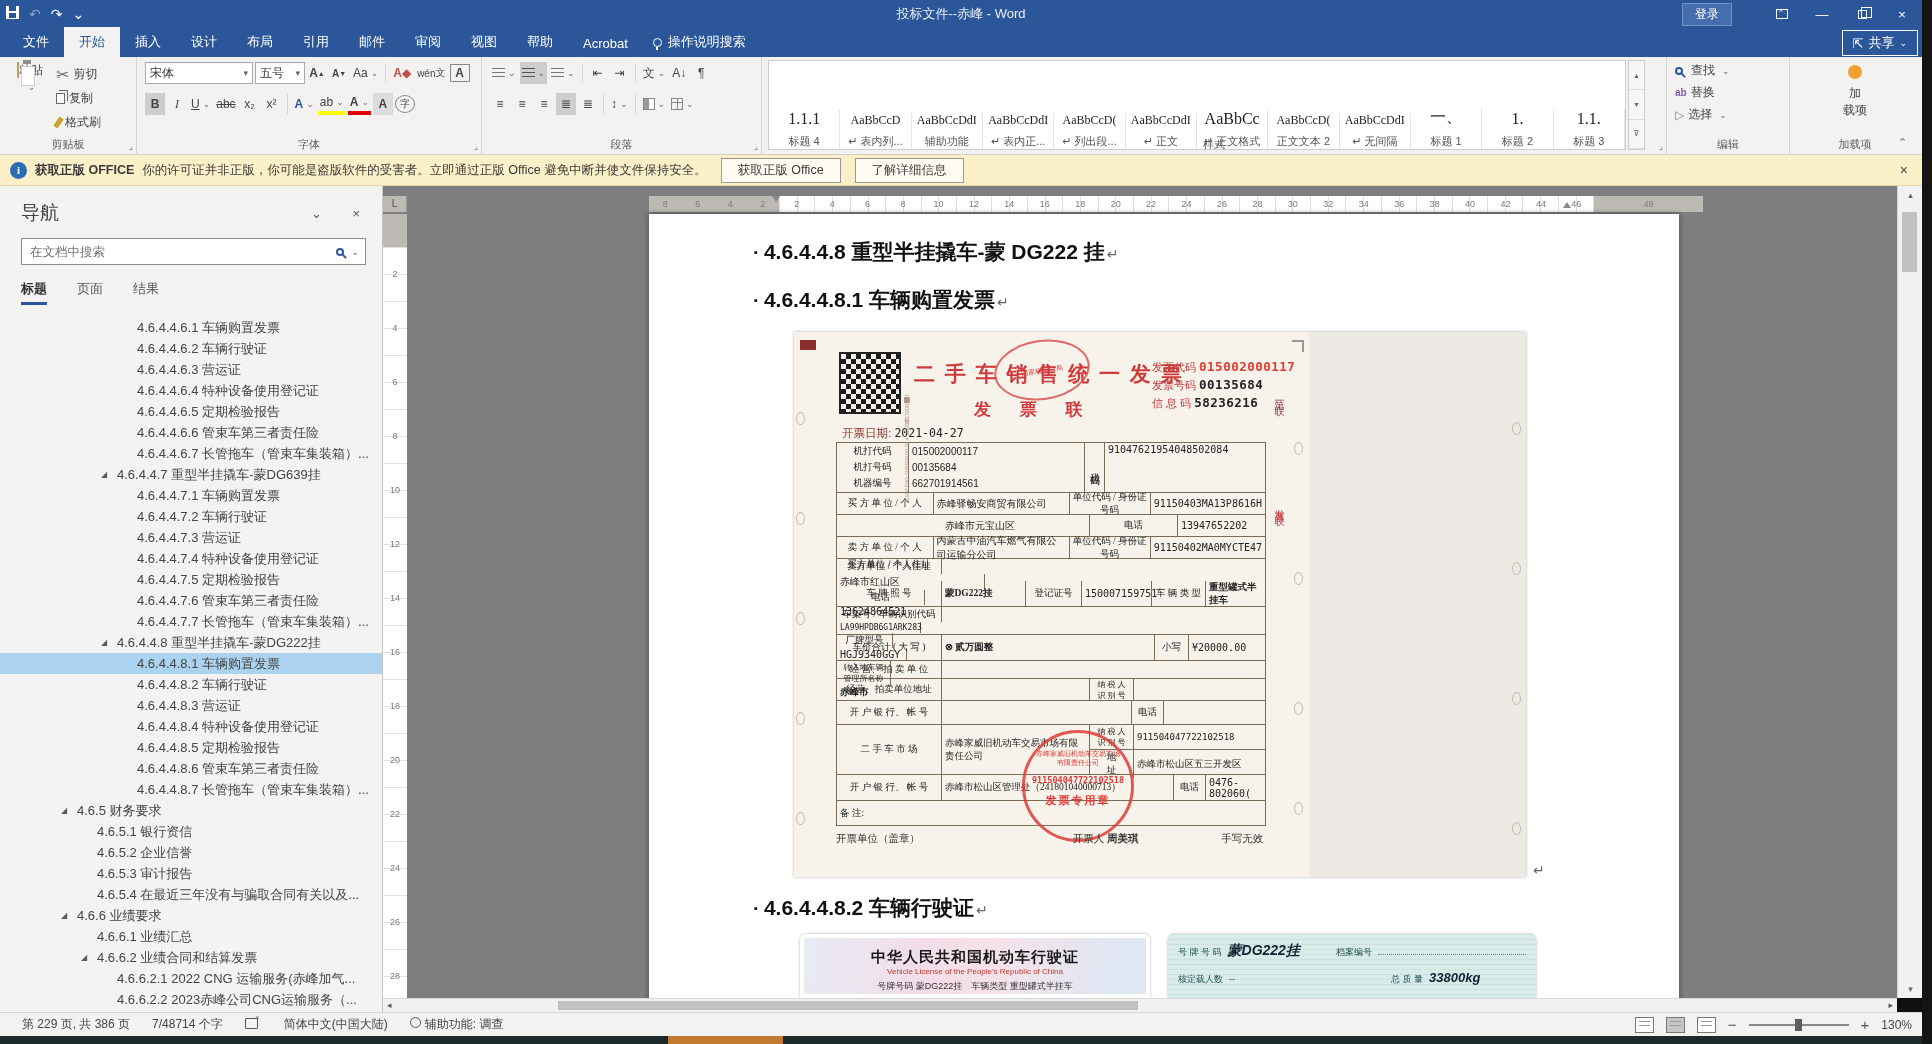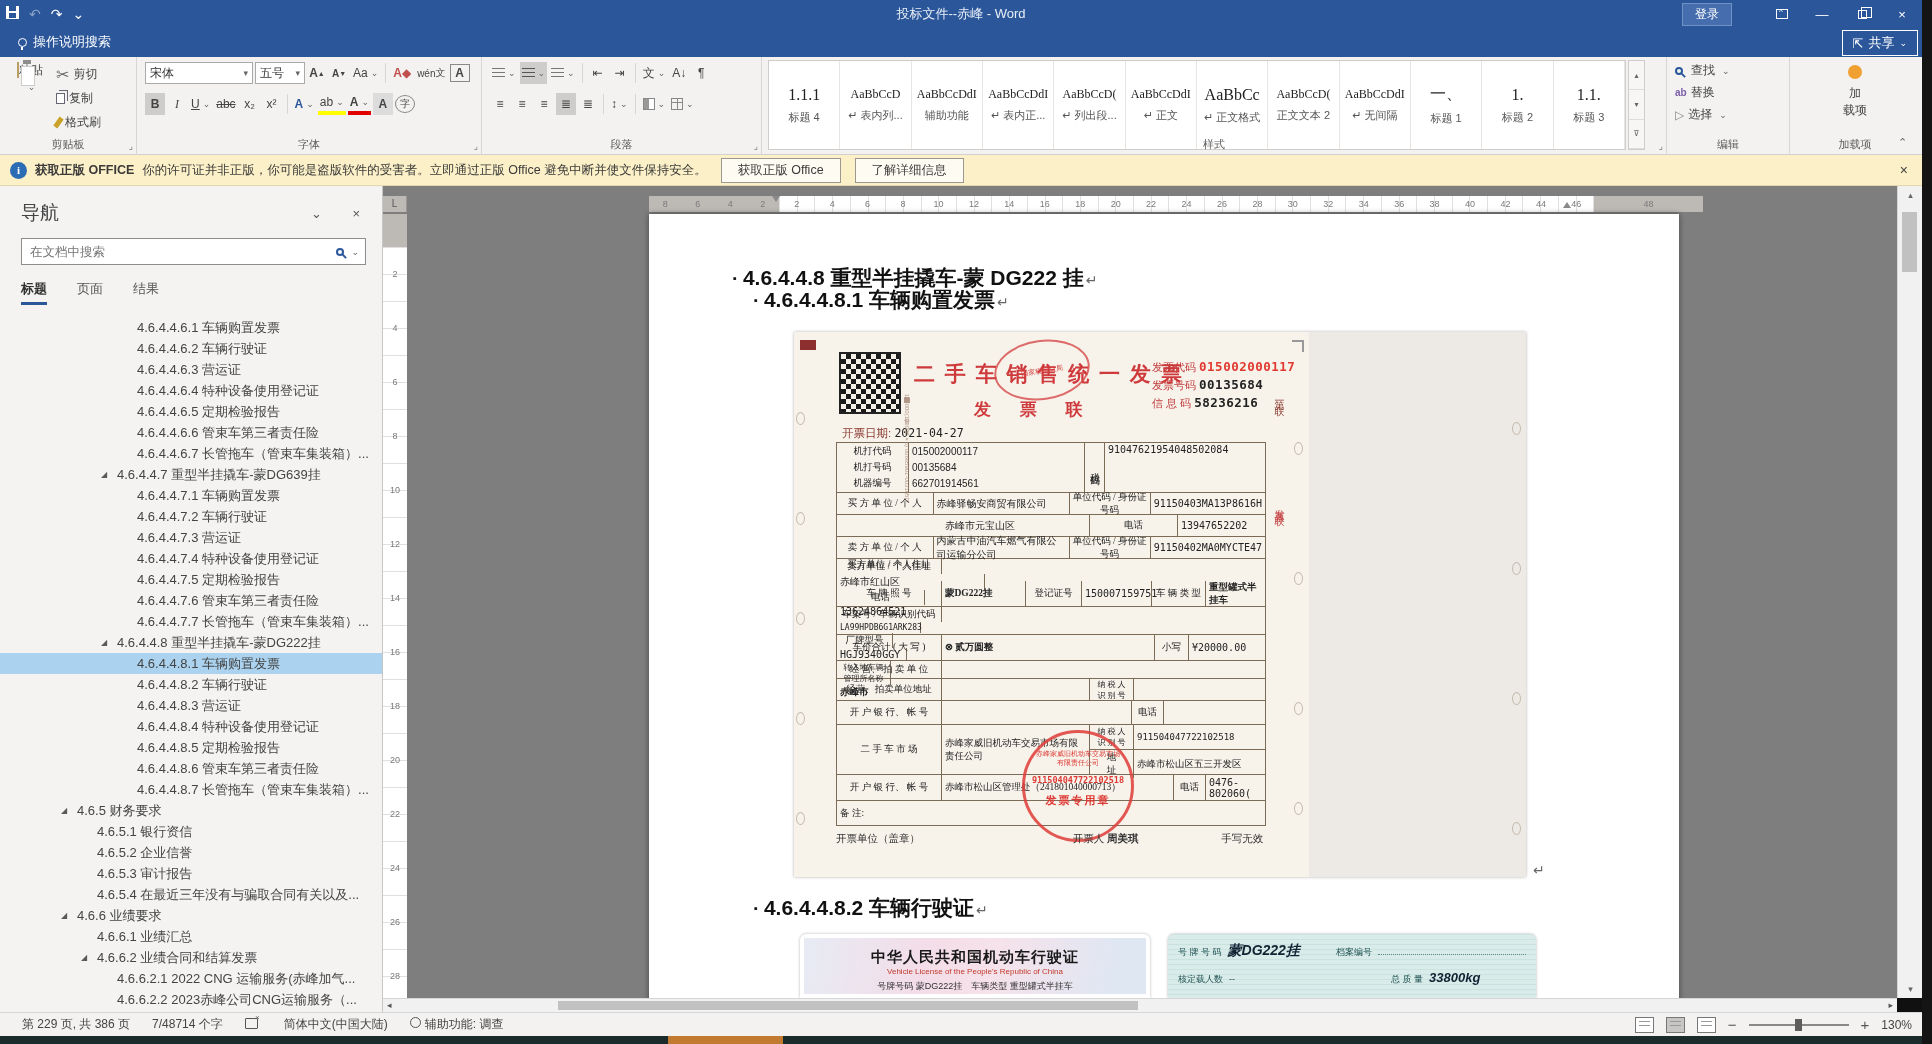--- a/index.html
+++ b/index.html
@@ -42,21 +42,21 @@
   .vsep{width:1px;height:20px;background:#d8d6d4;margin:0 3px;}
   .pastebig{position:absolute;left:8px;top:5px;width:44px;height:72px;text-align:center;font-size:12px;color:#444;}
   .clip{width:20px;height:26px;margin:2px auto;background:#f7e9c9;border:1px solid #b99f63;position:relative;}
   .clip:before{content:"";position:absolute;left:5px;top:-3px;width:8px;height:4px;background:#8d8d8d;}
   .clip:after{content:"";position:absolute;left:3px;top:3px;width:12px;height:18px;background:#fff;border:1px solid #ccc;}
   .mag{display:inline-block;width:8px;height:8px;border:2px solid #2b579a;border-radius:50%;position:relative;margin-right:4px;}
   .mag:after{content:"";position:absolute;width:6px;height:2px;background:#2b579a;transform:rotate(45deg);right:-5px;bottom:-3px;}
   .dotadd{width:14px;height:14px;border-radius:50%;background:#f0a030;margin:8px auto 6px;}
   .ed-row{display:flex;align-items:center;font-size:12px;color:#444;margin:5px 8px;gap:4px;}
   
-  .gal{position:absolute;left:6px;top:3px;width:858px;height:90px;background:#fff;border:1px solid #cfcdcb;display:flex;overflow:hidden;}
+  .gal{position:absolute;left:6px;top:3px;width:858px;height:90px;background:#fff;border:1px solid #cfcdcb;display:flex;overflow:hidden;align-items:flex-end;}
   .gitem{width:71.5px;border-right:1px solid #e8e6e4;display:flex;flex-direction:column;align-items:center;justify-content:center;gap:6px;}
   .gprev{font-family:"Liberation Serif",serif;font-size:12px;color:#222;white-space:nowrap;}
   .gitem.big .gprev{font-size:16px;}
   .gname{font-size:11px;color:#555;white-space:nowrap;}
   .galscroll{position:absolute;left:866px;top:3px;width:17px;height:90px;border:1px solid #cfcdcb;background:#f7f6f5;display:flex;flex-direction:column;}
   .gsb{flex:1;display:flex;align-items:center;justify-content:center;font-size:8px;color:#666;border-bottom:1px solid #e0dedc;}
   
   .warn{position:absolute;left:0;top:155px;width:1922px;height:31px;background:#fbf0c8;border-bottom:1px solid #e3d8ac;display:flex;align-items:center;font-size:12.5px;color:#3b3a39;}
   .winfo{width:17px;height:17px;border-radius:50%;background:#2b6cb5;color:#fff;font-size:11px;font-weight:bold;text-align:center;line-height:17px;margin:0 8px 0 10px;font-family:"Liberation Serif",serif;}
   .wbtn{border:1px solid #9a9890;background:#fdfbf2;padding:3px 16px;font-size:12.5px;margin-left:14px;white-space:nowrap;}
@@ -176,20 +176,33 @@
     <div class="wctrls">
       <span class="signin">登录</span>
       <span class="wc"><span class="ric"></span></span>
       <span class="wc">—</span>
       <span class="wc"><span class="res"></span></span>
       <span class="wc">×</span>
     </div>
   </div>
 
   <div class="tabrow">
+    <span style="display:flex;align-items:flex-end;">
+        <span class="tab">文件</span>
+        <span class="tab sel">开始</span>
+        <span class="tab">插入</span>
+        <span class="tab">设计</span>
+        <span class="tab">布局</span>
+        <span class="tab">引用</span>
+        <span class="tab">邮件</span>
+        <span class="tab">审阅</span>
+        <span class="tab">视图</span>
+        <span class="tab">帮助</span>
+        <span class="tab">Acrobat</span>
+      </span>
     <span class="tellme">
         <span class="bulb"></span>
         <span>操作说明搜索</span>
       </span>
   </div>
   <div class="sharebtn">
       <span>⇱</span>
       <span>共享</span>
       <span style="font-size:9px;">⌄</span>
     </div>
@@ -534,21 +547,21 @@
           <span class="vrnum">18</span>
           <span class="vrnum">20</span>
           <span class="vrnum">22</span>
           <span class="vrnum">24</span>
           <span class="vrnum">26</span>
           <span class="vrnum">28</span>
         </div>
     </div>
     <div class="page"></div>
 
-    <div class="dochead" style="left:350px;top:52px;margin-top:26px;">
+    <div class="dochead" style="left:371px;top:52px;">
       <span class="blt">▪</span><span>4.6.4.4.8 重型半挂撬车-蒙 DG222 挂</span><span class="pmark">↵</span>
     </div>
     <div class="dochead" style="left:371px;top:100px;">
       <span class="blt">▪</span><span>4.6.4.4.8.1 车辆购置发票</span><span class="pmark">↵</span>
     </div>
 
     <div class="invoice">
       <div class="inv-scanbg"></div>
       <div class="inv-cornermark"></div>
       <div class="inv-bracket"></div>

